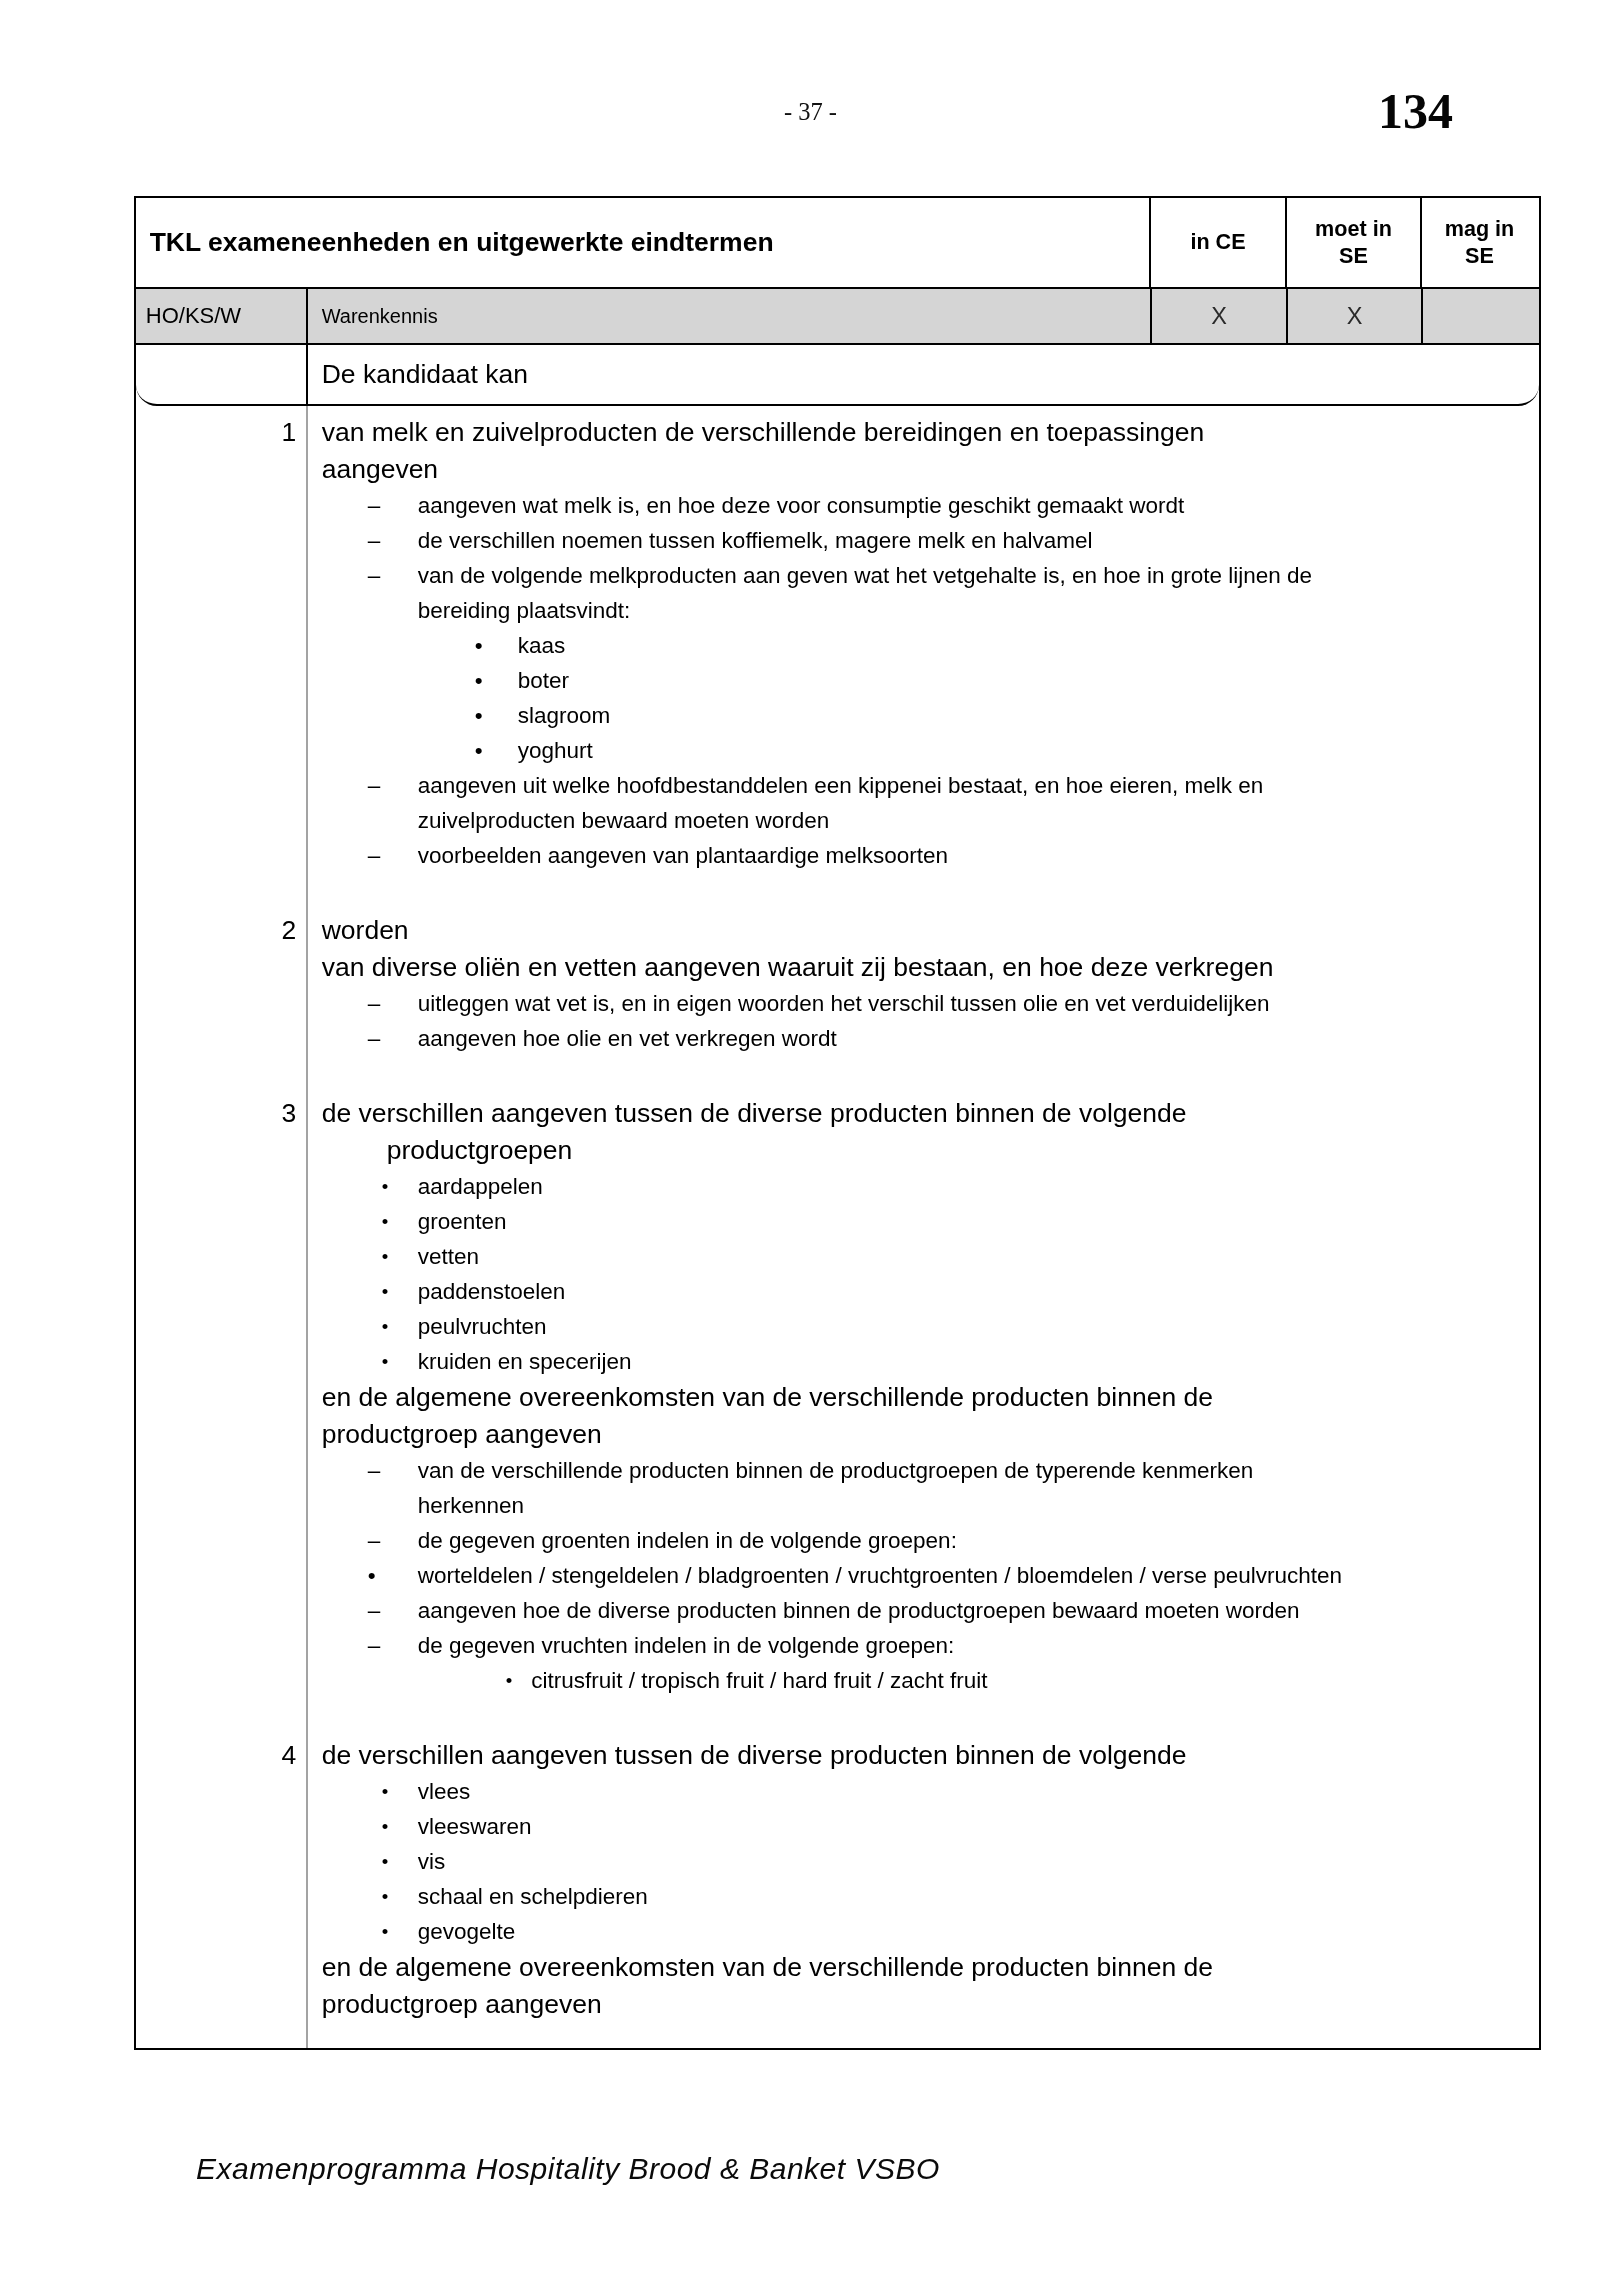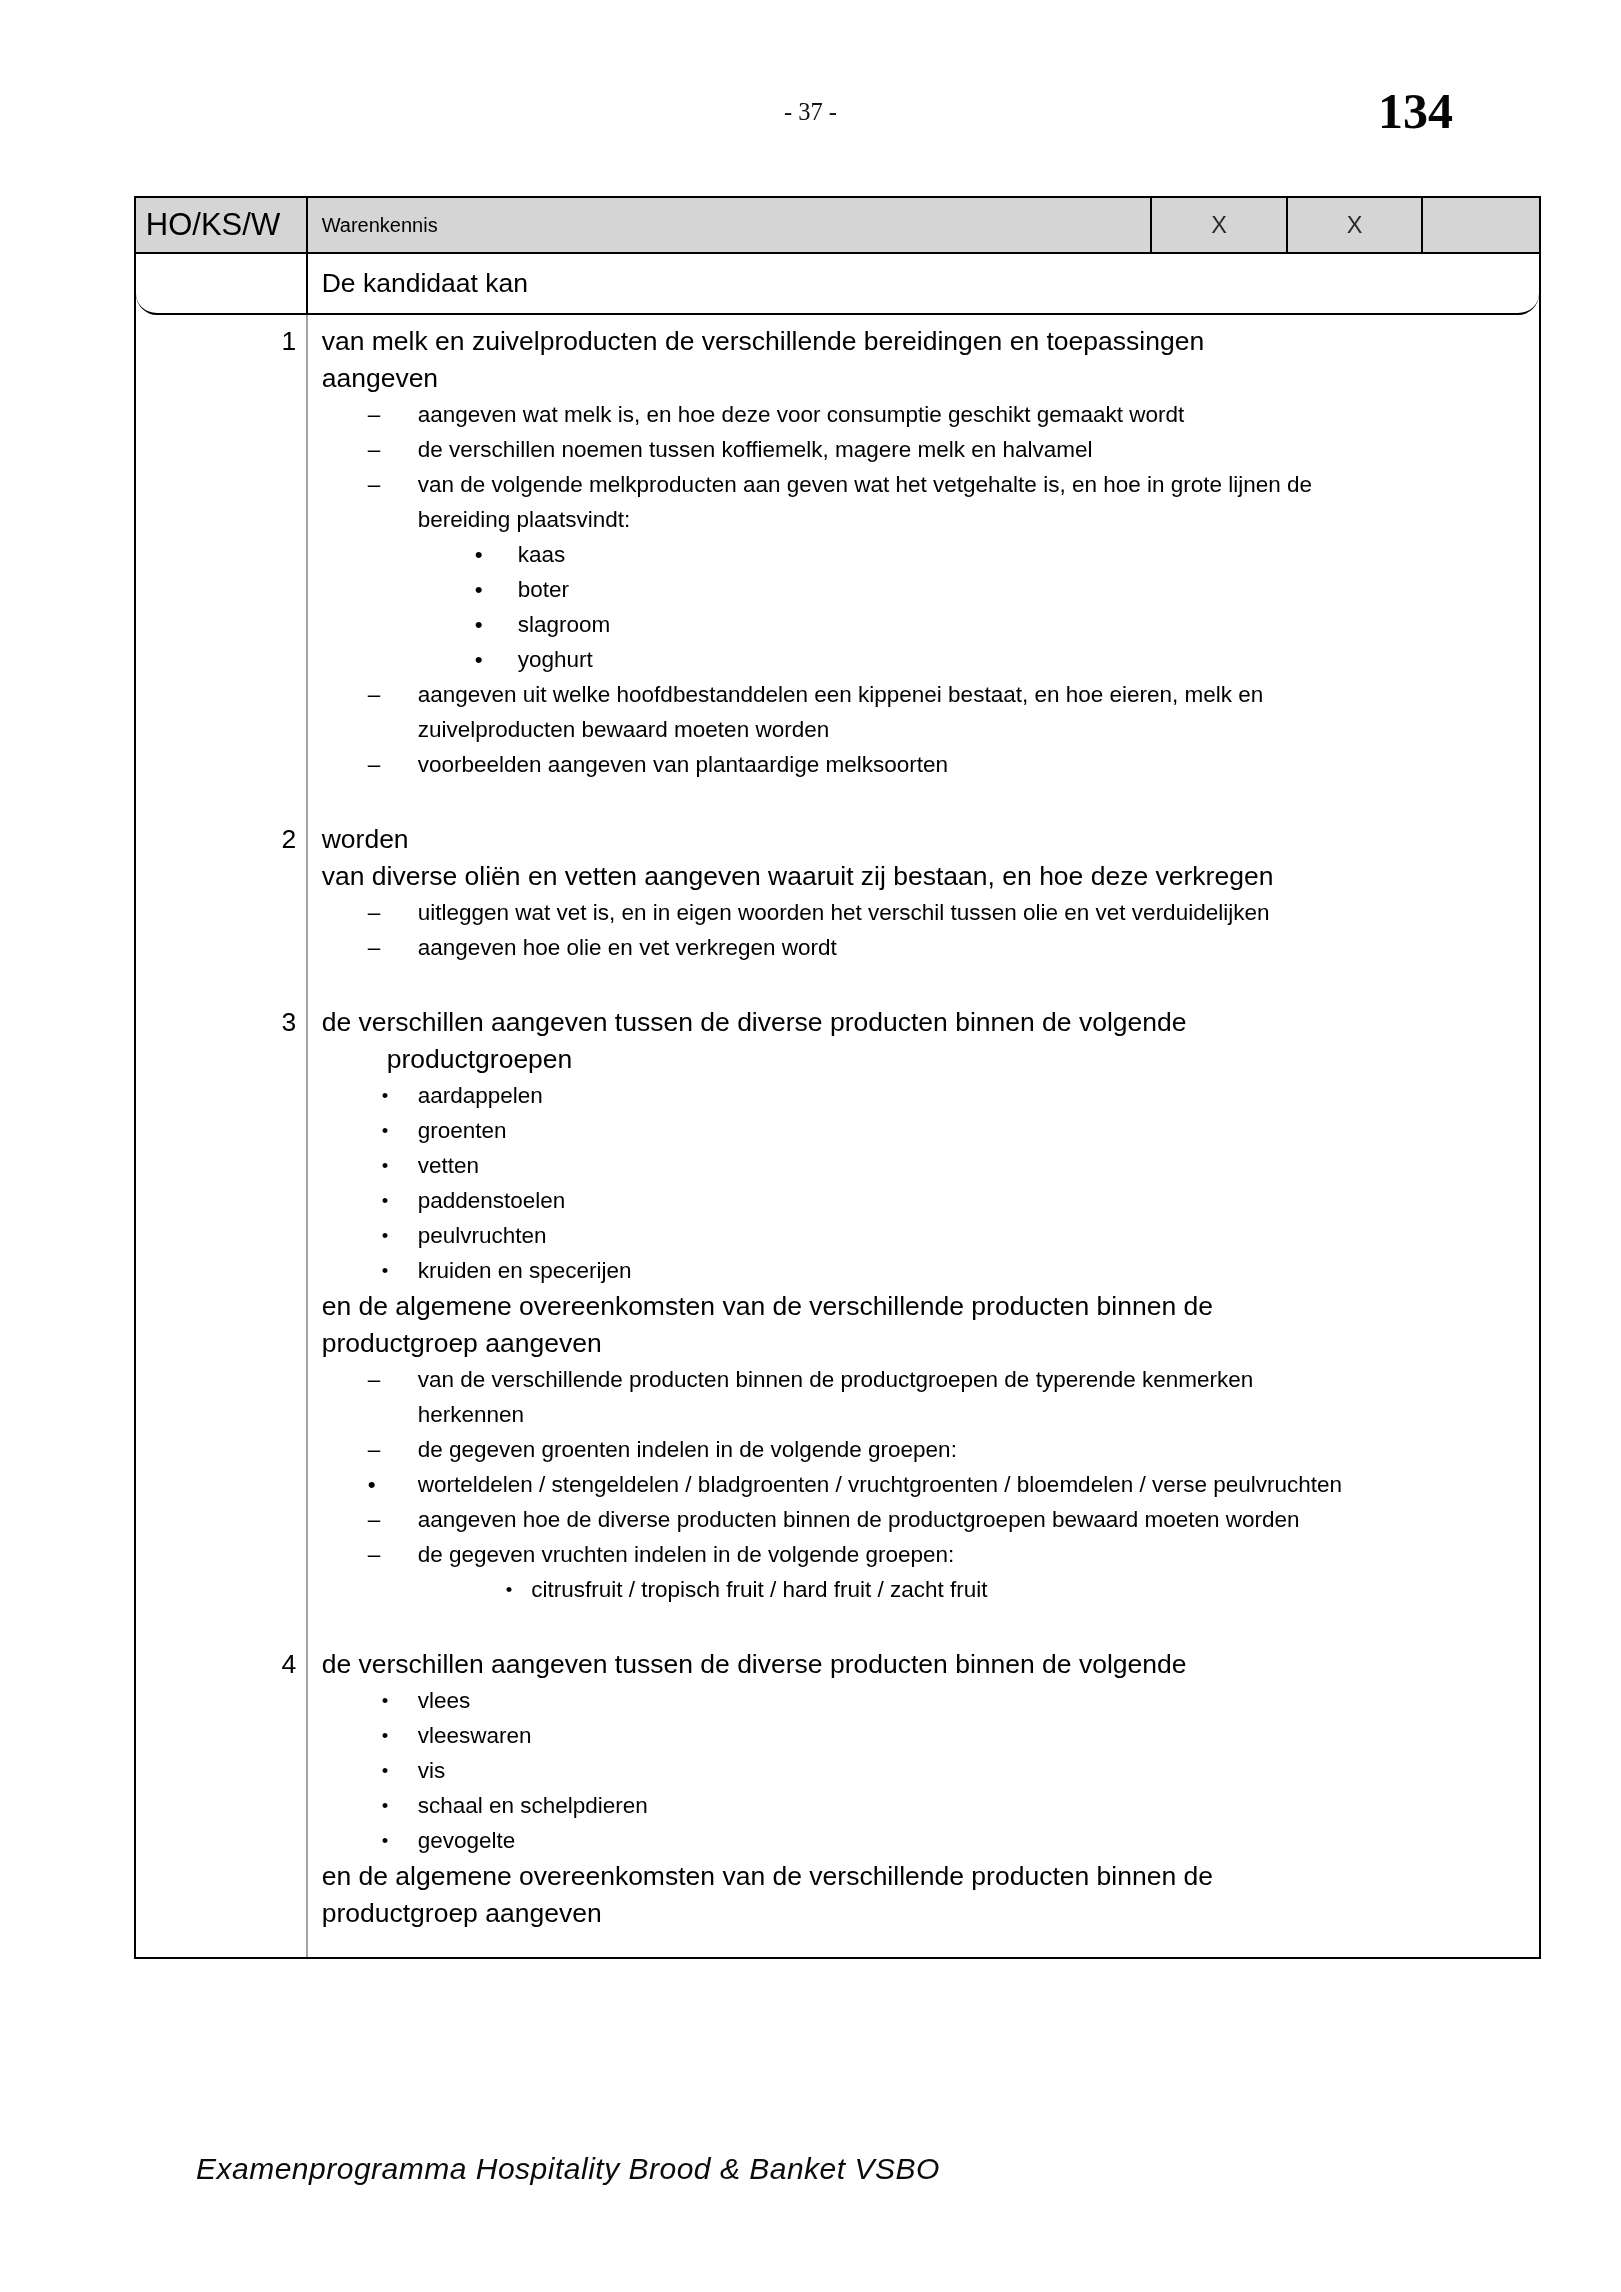--- a/index.html
+++ b/index.html
@@ -41,21 +41,21 @@
   .mag-col { width: 117px; }
   .head-col {
     border-left: 2px solid #000;
     display: flex; align-items: center; justify-content: center;
     font-size: 21.6px; font-weight: bold; text-align: center;
   }
   .head-col .wrapbox { display:inline-block; width: 90px; text-align:center; line-height: 26.5px; }
   .unit-row { height: 56px; border-bottom: 2px solid #000; background: #d5d5d5; }
   .code-cell {
     width: 170px; display: flex; align-items: center;
-    padding-left: 9.8px; font-size: 31px;
+    padding-left: 9.8px; font-size: 22px;
   }
   .name-cell {
     width: 844px; border-left: 2px solid #000;
     display: flex; align-items: center; padding-left: 13.7px; font-size: 20px;
   }
   .x-cell {
     border-left: 2px solid #000;
     display: flex; align-items: center; justify-content: center;
     font-size: 23.5px; color: #2a2a2a;
   }
@@ -96,20 +96,32 @@
 </head>
 <body>
 
 <div class="page">
 
   <div class="page-num-center">- 37 -</div>
   <div class="page-num-right">134</div>
 
   <div class="doc-table">
 
+    <div class="t-row header-row">
+      <div class="title-cell">TKL exameneenheden en uitgewerkte eindtermen</div>
+      <div class="head-col ce-col">
+        <span class="wrapbox">in CE</span>
+      </div>
+      <div class="head-col moet-col">
+        <span class="wrapbox">moet in SE</span>
+      </div>
+      <div class="head-col mag-col">
+        <span class="wrapbox">mag in SE</span>
+      </div>
+    </div>
 
     <div class="t-row unit-row">
       <div class="code-cell">HO/KS/W</div>
       <div class="name-cell">Warenkennis</div>
       <div class="x-cell ce-col">X</div>
       <div class="x-cell moet-col">X</div>
       <div class="x-cell mag-col"></div>
     </div>
 
     <div class="t-row intro-row">

